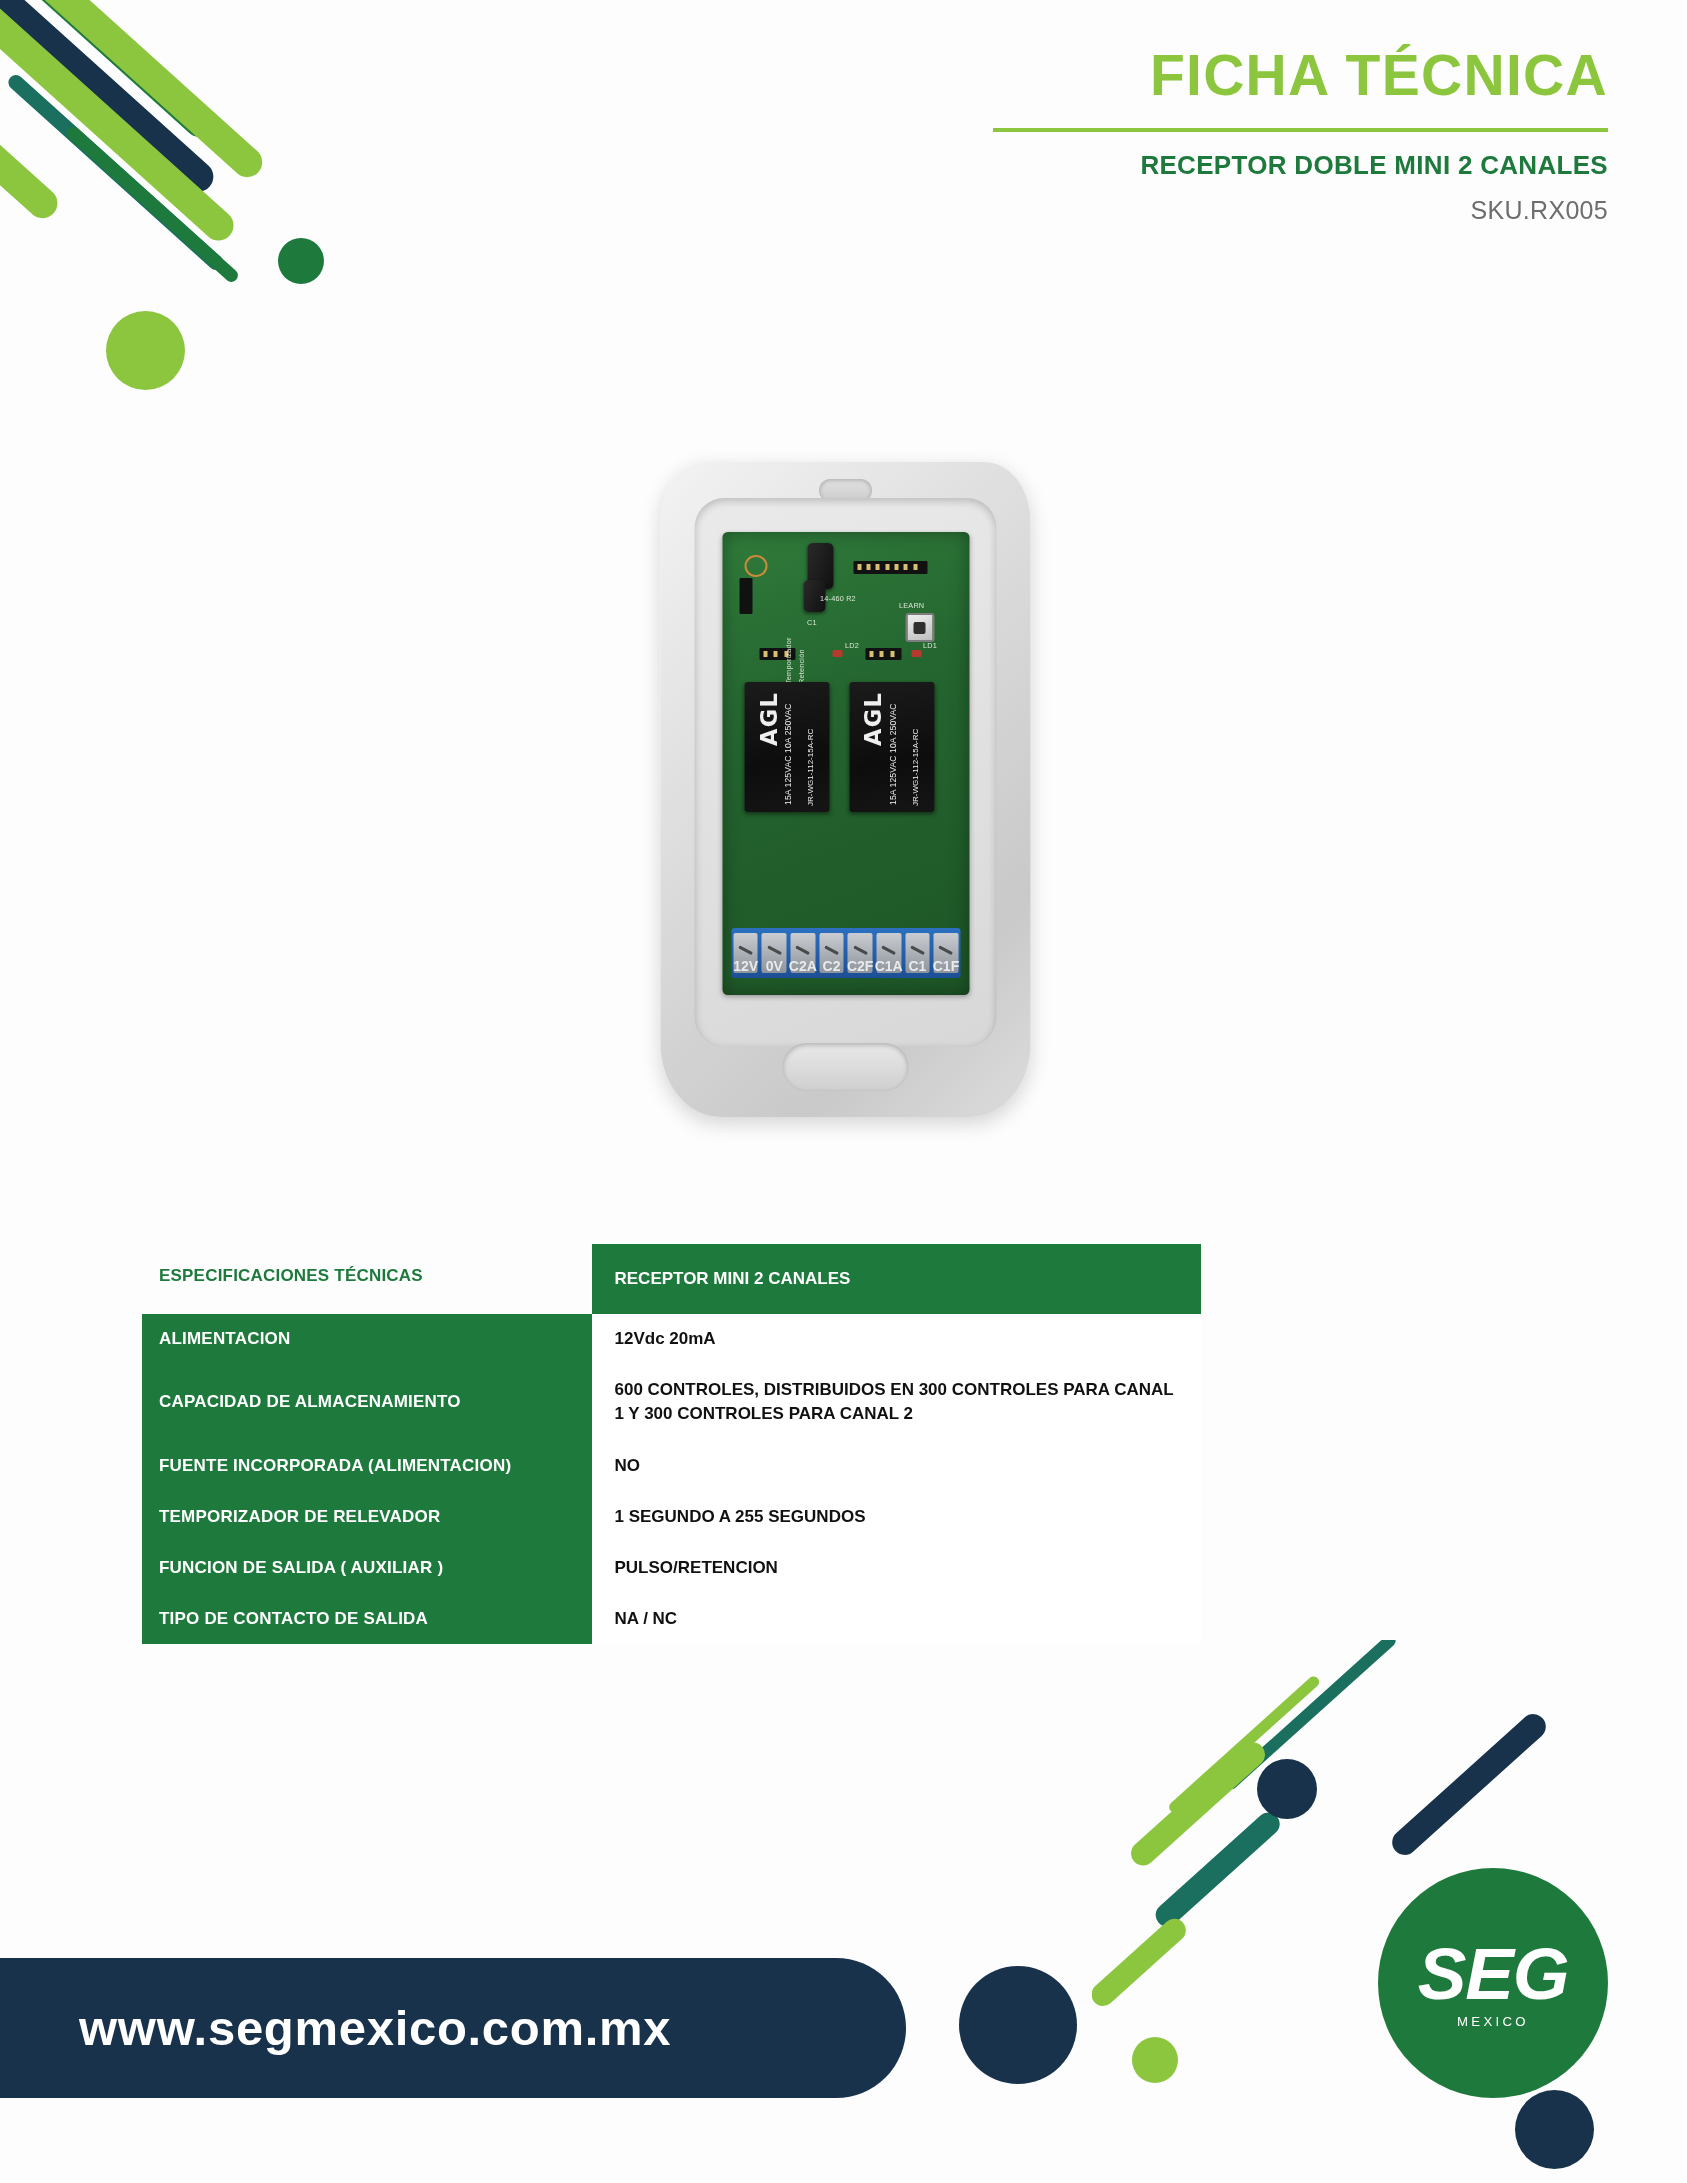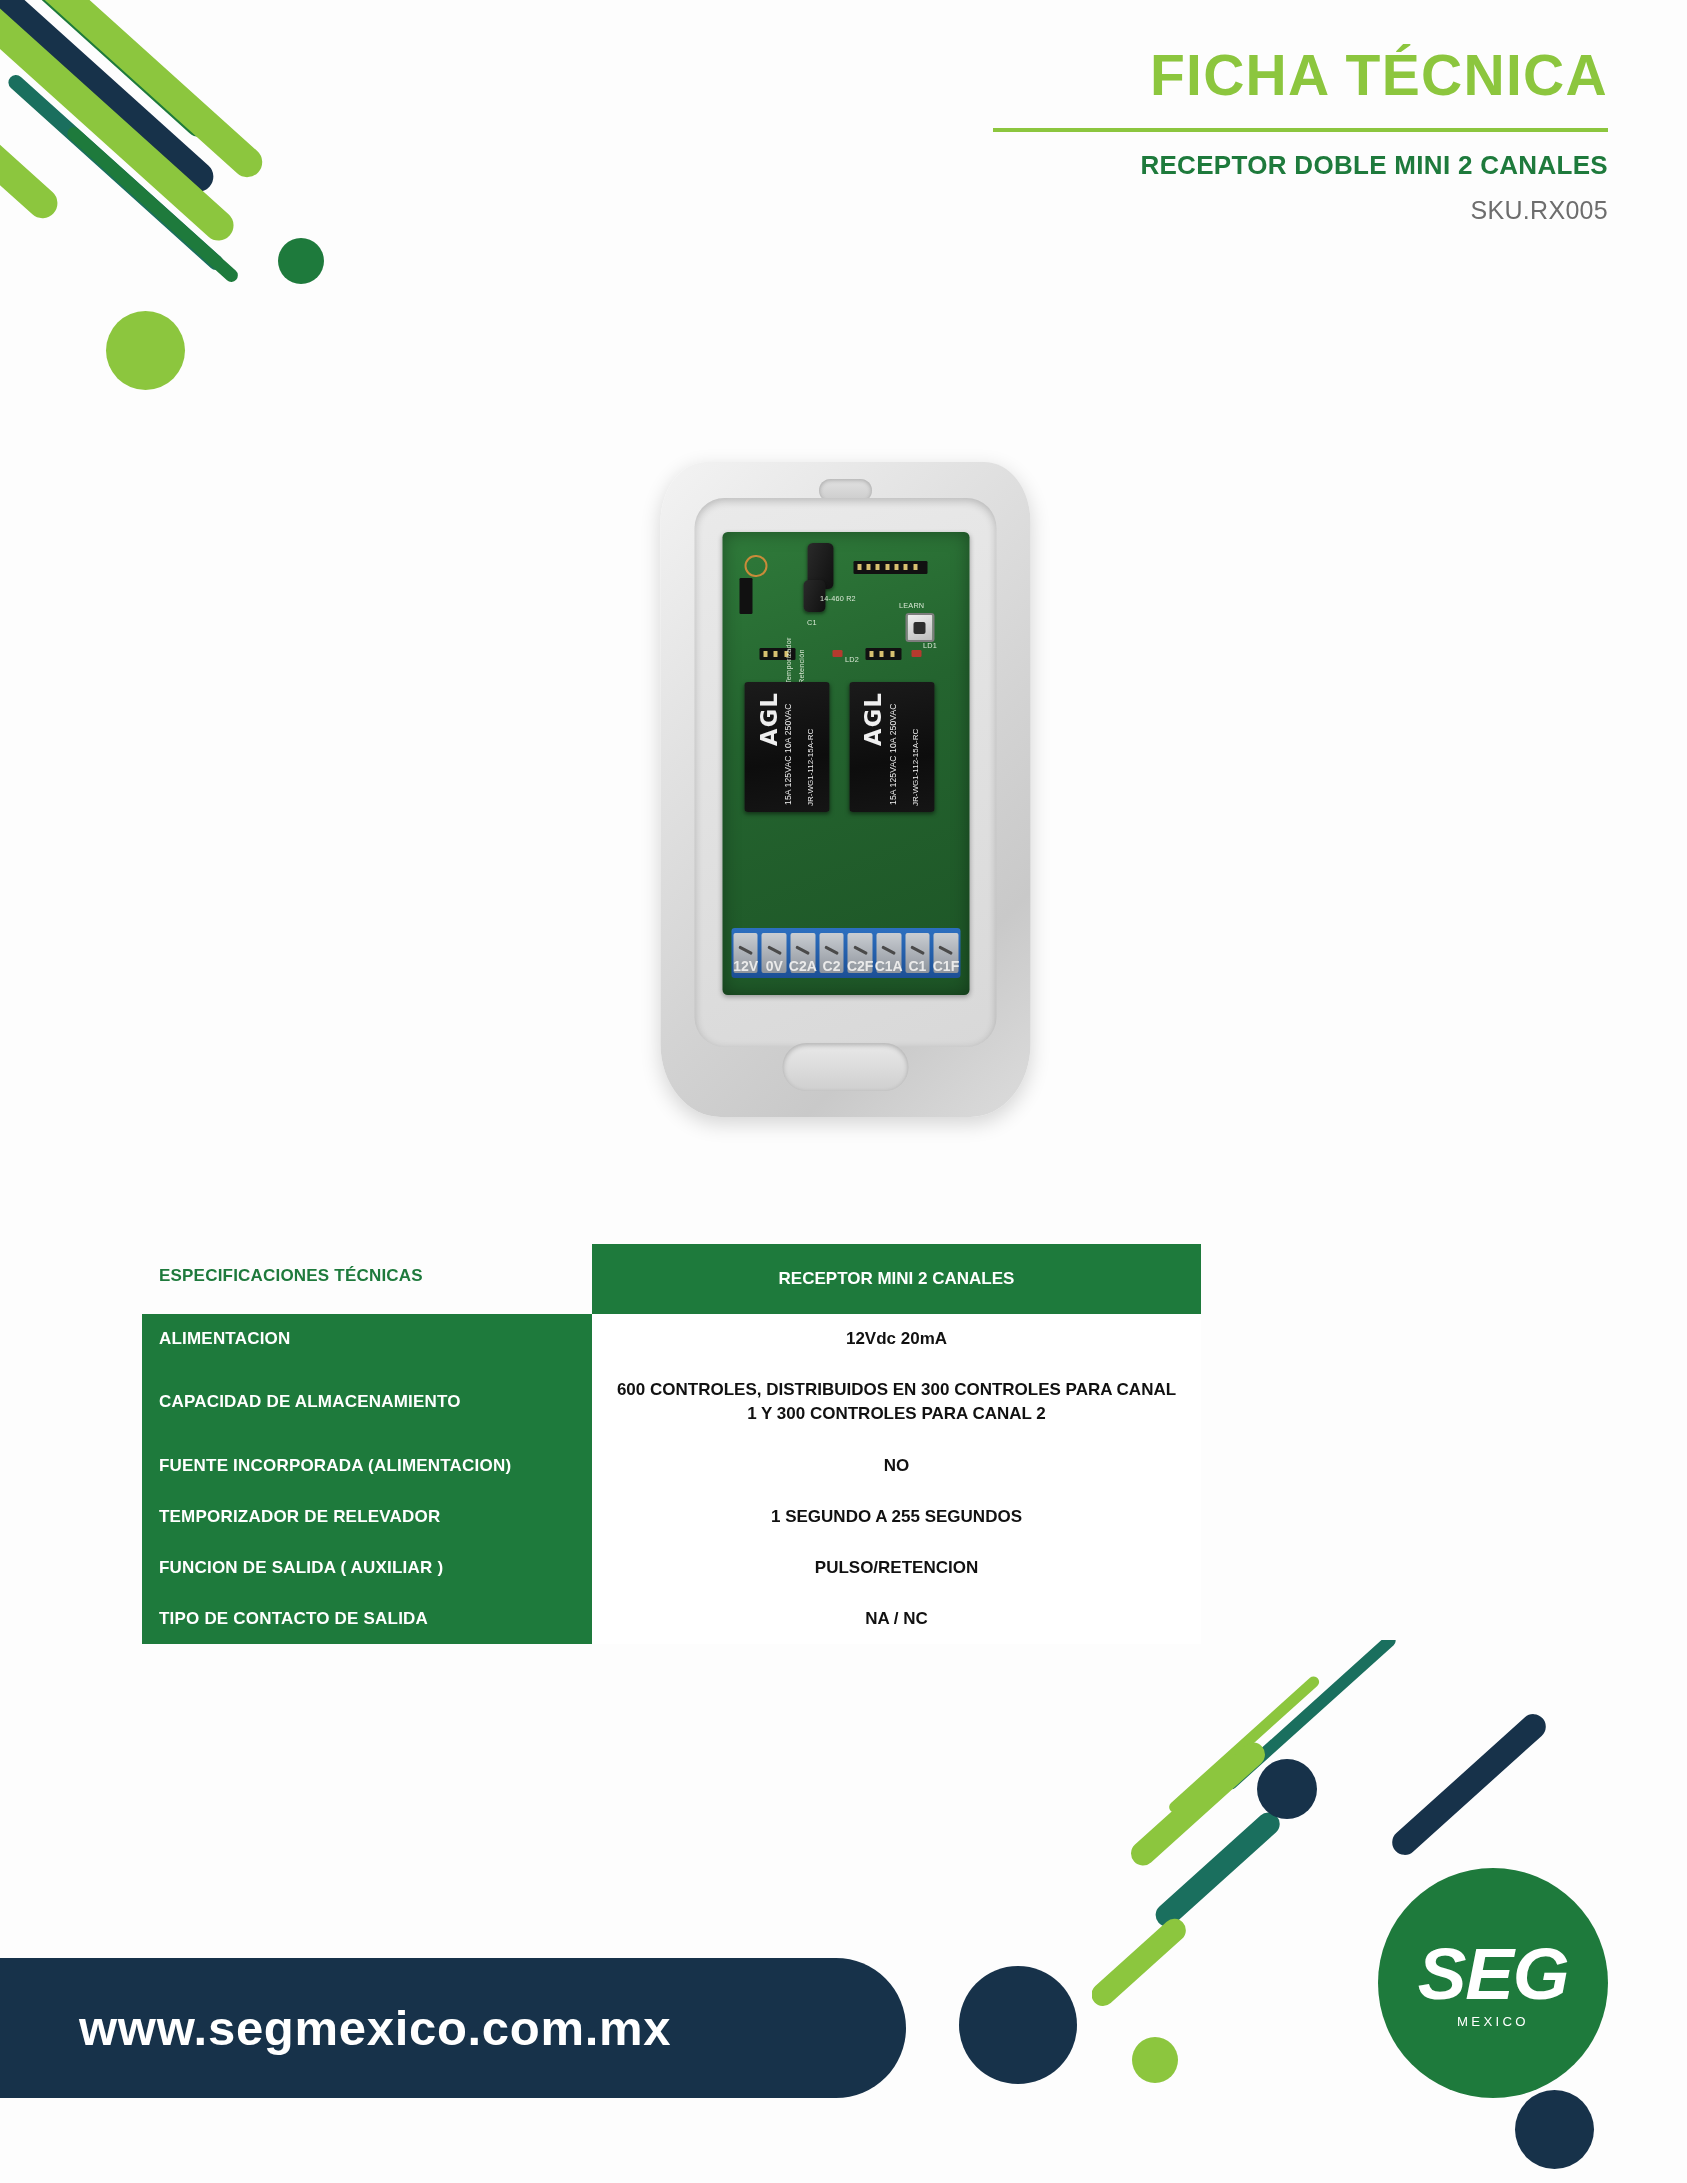--- a/index.html
+++ b/index.html
@@ -252,21 +252,21 @@
   .col-left.head {
     background: transparent;
     color: #1e7a3c;
     padding-bottom: 20px;
   }
   .col-right {
     width: 609px;
     background: #ffffff;
     color: #111111;
     font-weight: bold;
-    text-align: center;
+    text-align: left;
     padding: 13.2px 22.5px;
     line-height: 1.45;
   }
   .col-right.head {
     background: #1e7a3c;
     color: #ffffff;
     padding: 22.5px 22.5px;
   }
 
   
@@ -369,21 +369,21 @@
           <div class="hdr-pins" style="top:46px;left:17px;width:13.2px;height:36px;"></div>
 
           <div class="btn-learn" style="top:81px;left:183px;"></div>
           <div class="silk" style="top:69px;left:177px;">LEARN</div>
           <div class="silk" style="top:62px;left:98px;">14-460 R2</div>
           <div class="silk" style="top:86px;left:85px;">C1</div>
 
           <div class="led" style="top:118px;left:189px;"></div>
           <div class="led" style="top:118px;left:110px;"></div>
           <div class="silk" style="top:109px;left:201px;">LD1</div>
-          <div class="silk" style="top:123px;left:123px;">LD2</div>
+          <div class="silk" style="top:109px;left:123px;">LD2</div>
 
           <div class="hdr-pins" style="top:116px;left:37px;width:36px;height:12px;">
             <i style="left:4px"></i>
               <i style="left:14.6px"></i>
               <i style="left:25px"></i>
           </div>
           <div class="hdr-pins" style="top:116px;left:143px;width:36px;height:12px;">
             <i style="left:4px"></i>
               <i style="left:14.6px"></i>
               <i style="left:25px"></i>

